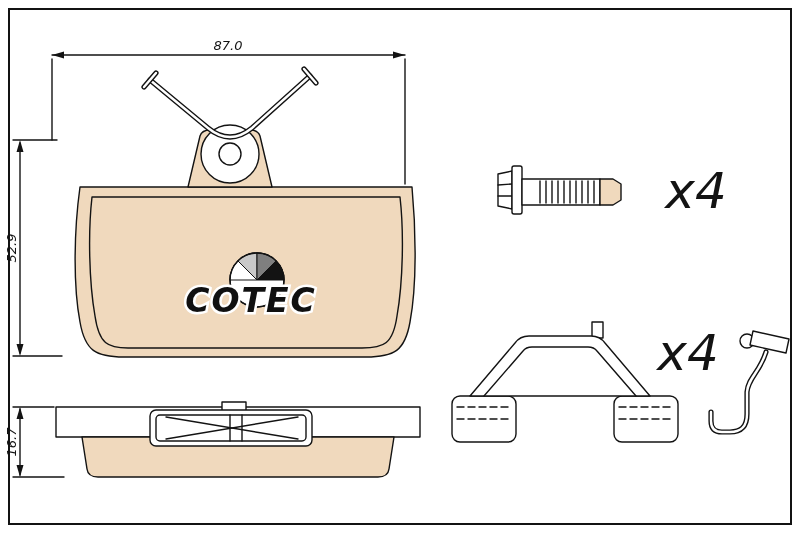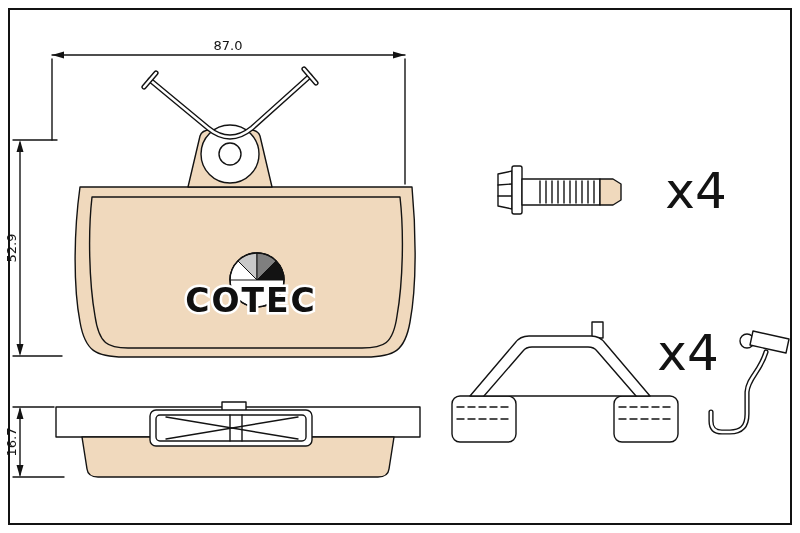--- a/index.html
+++ b/index.html
@@ -1,17 +1,17 @@
 <!DOCTYPE html>
 <html><head>
 <meta charset="utf-8">
 <style>
   html,body{margin:0;padding:0;background:#ffffff;}
   .canvas{position:relative;width:800px;height:533px;background:#ffffff;overflow:hidden;
-          font-family:"DejaVu Sans", sans-serif;}
+          font-family:"DejaVu Sans", sans-serif;font-style:italic;}
   .canvas>svg{position:absolute;left:0;top:0;}
   .ln{fill:none;stroke:#131313;stroke-width:1.4;stroke-linejoin:round;stroke-linecap:round;}
   .solid{stroke:#131313;stroke-width:1.4;stroke-linejoin:round;}
   .arrow{fill:#131313;stroke:none;}
   .dim-text{font-size:13px;fill:#131313;}
   .qty-text{font-size:50px;fill:#131313;}
   .logo-text{font-size:33px;font-weight:bold;letter-spacing:2px;fill:#101010;
              stroke:#ffffff;stroke-width:5px;paint-order:stroke;}
   .dash{stroke-dasharray:7 4;}
   .wire-o{fill:none;stroke:#131313;stroke-width:5.2;stroke-linecap:round;stroke-linejoin:round;}

